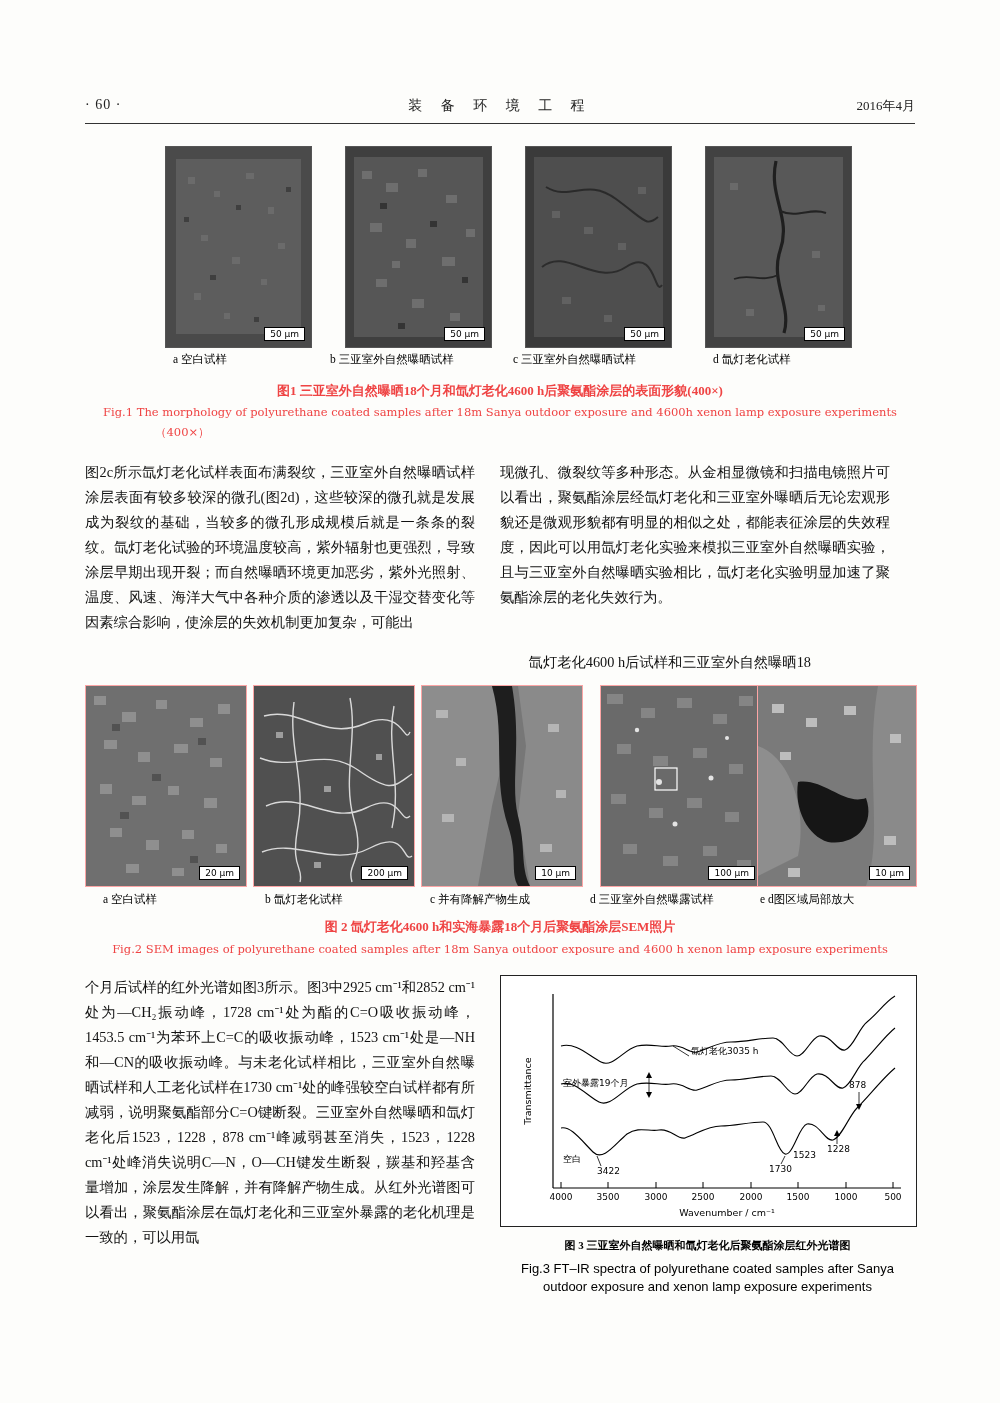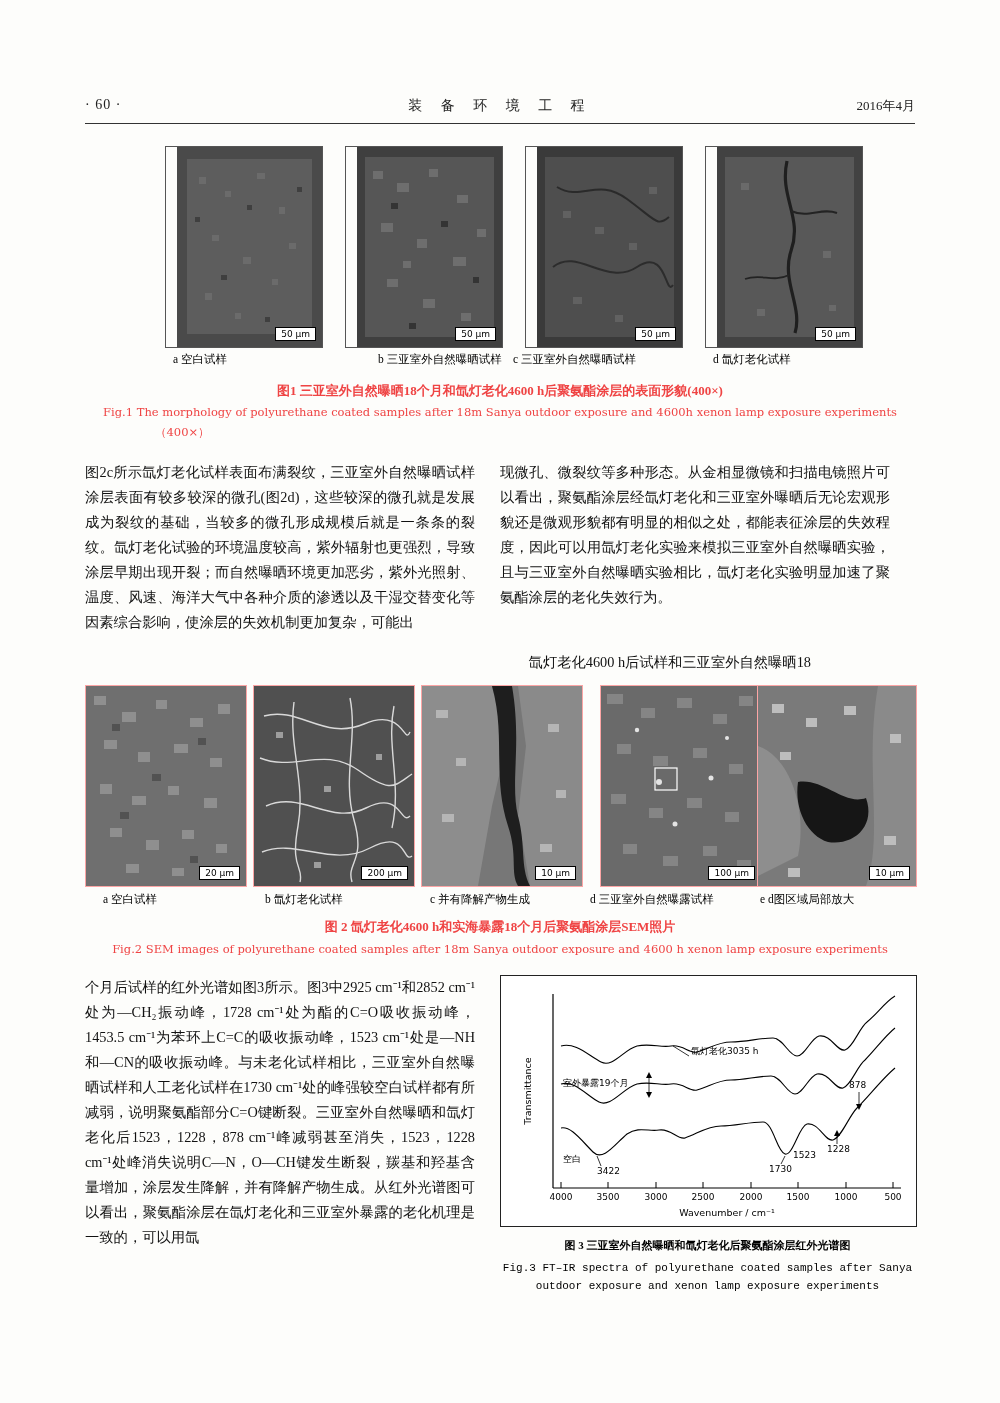--- a/index.html
+++ b/index.html
@@ -20,33 +20,32 @@
   .header .jtitle{position:absolute;left:50%;top:2px;transform:translateX(-50%);
      letter-spacing:7px;font-family:"DejaVu Sans",sans-serif;font-size:14px;}
   .header .date{position:absolute;right:0;top:2px;font-size:13px;}
   .rule{position:absolute;left:25px;top:63px;width:830px;height:1px;background:#333;}
 
   
   .fig1row{position:absolute;left:105px;top:86px;width:710px;height:210px;}
   .micro{
     position:absolute;top:0;width:145px;height:200px;border:1px solid #555;
     overflow:hidden;
-    padding-left:11px;
   }
   .m1{left:0;}
   .m2{left:180px;}
   .m3{left:360px;}
   .m4{left:540px;}
   .scalebar{
     position:absolute;right:6px;bottom:6px;background:#ffffff;color:#000;
     font-size:9px;padding:1px 5px;border:1px solid #000;font-family:"DejaVu Sans",sans-serif;
   }
   .cap1row{position:absolute;left:105px;top:292px;width:710px;height:20px;font-size:11.5px;}
   .cap1row span{position:absolute;white-space:nowrap;}
-  .c1a{left:8px;} .c1b{left:165px;margin-left:48px;} .c1c{left:348px;} .c1d{left:548px;}
+  .c1a{left:8px;} .c1b{left:165px;} .c1c{left:348px;} .c1d{left:548px;}
 
   .figcap{position:absolute;left:25px;width:830px;text-align:center;font-size:12.5px;color:#ef4444;}
   .figcap.bold{font-weight:bold;font-size:13px;}
   .figcap.en{font-family:"DejaVu Serif",serif;font-size:11.5px;}
 
   
   .col{position:absolute;width:390px;font-size:14.3px;line-height:25px;color:#111;text-align:justify;}
   .colL{left:25px;}
   .colR{left:440px;}
   .indent{text-indent:2em;}
@@ -60,21 +59,21 @@
   .s4{left:504px;width:160px;margin-left:11px;}
   .s5{left:672px;width:158px;}
   .cap2row{position:absolute;left:25px;width:830px;height:18px;font-size:11.5px;}
   .cap2row span{position:absolute;white-space:nowrap;}
   .c2a{left:18px;} .c2b{left:180px;} .c2c{left:345px;} .c2d{left:505px;} .c2e{left:675px;}
 
   
   .chartbox{position:absolute;left:440px;width:415px;height:250px;border:1px solid #222;background:#fff;}
   .chartcap{position:absolute;left:440px;width:415px;text-align:center;font-size:11px;}
   .chartcap.bold{font-weight:bold;}
-  .chartcap.en{font-family:Liberation Mono, monospace;font-size:11px;line-height:17px;}
+  .chartcap.en{font-family:Liberation Sans, sans-serif;font-size:13px;line-height:17px;}
 
   svg{display:block;}
   .noise{width:100%;height:100%;}
 </style>
 </head>
 <body>
 
 <div class="page">
   <div class="sheet">
 

